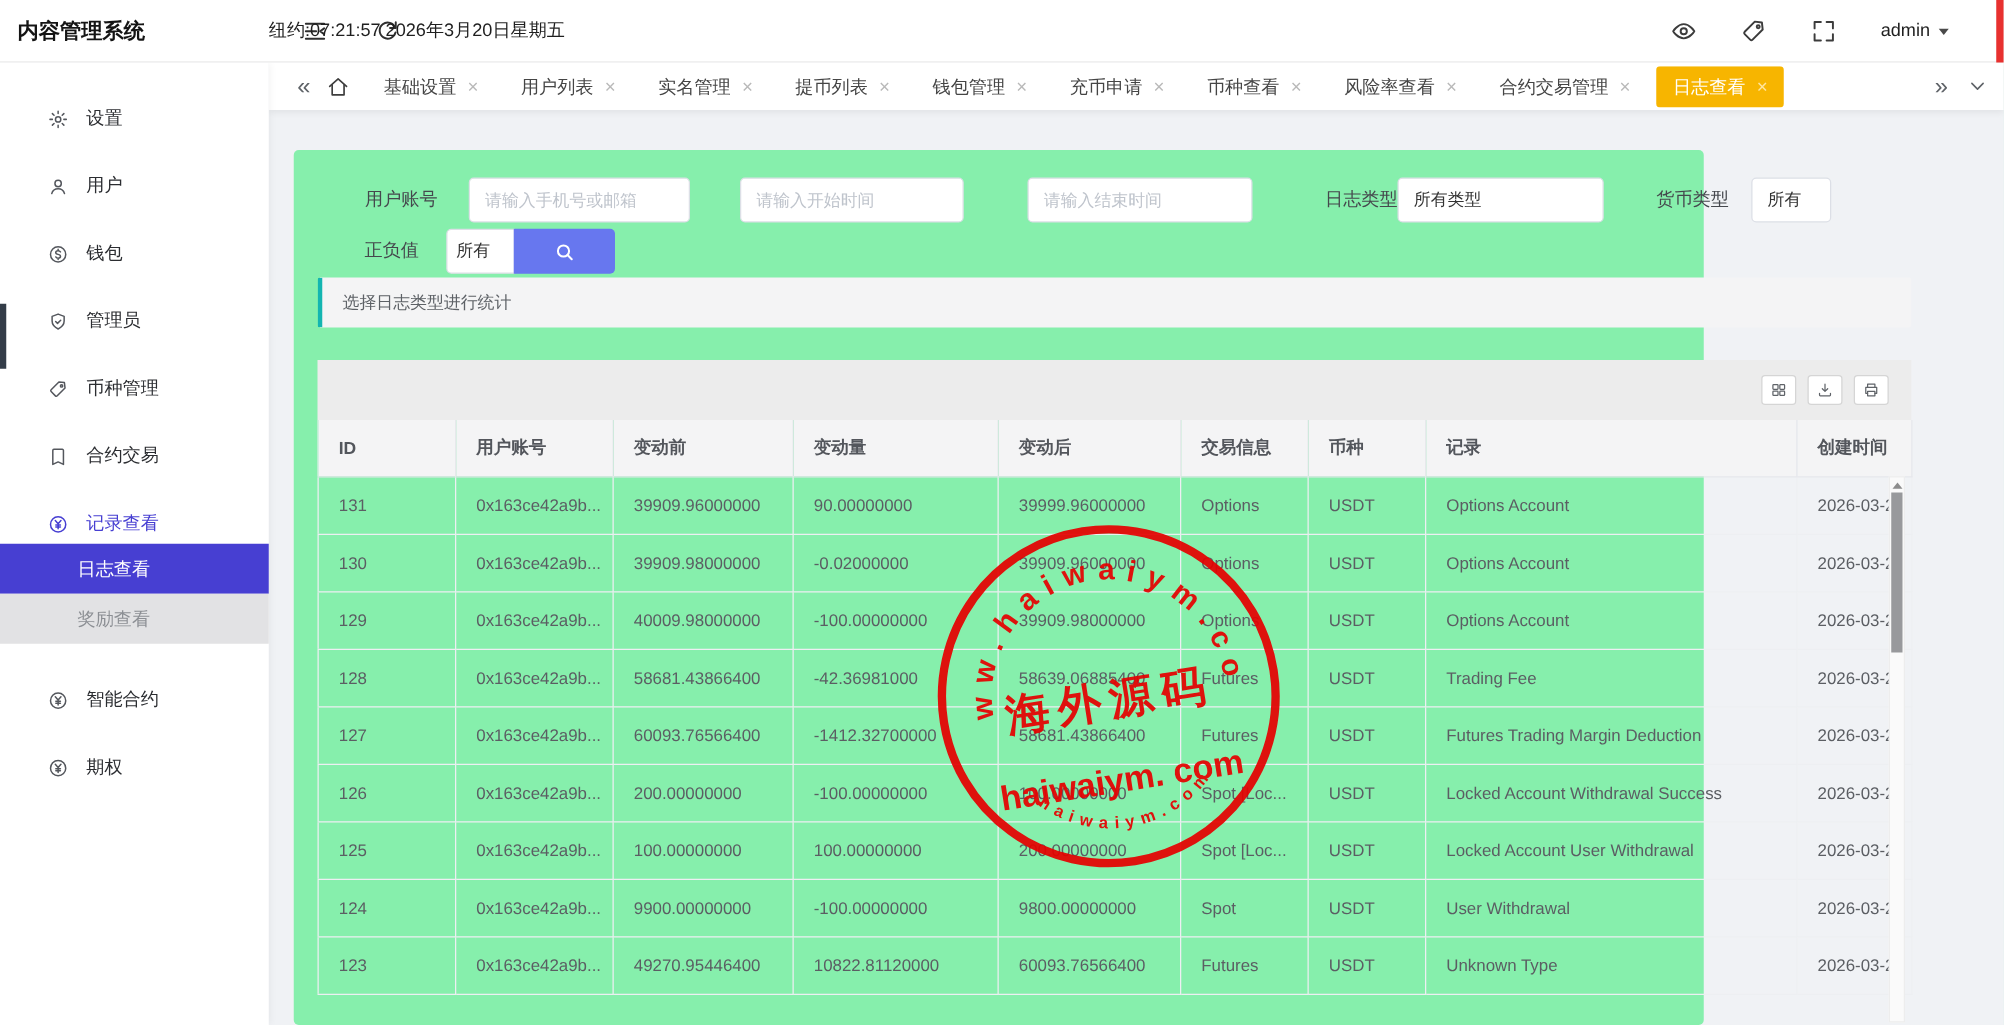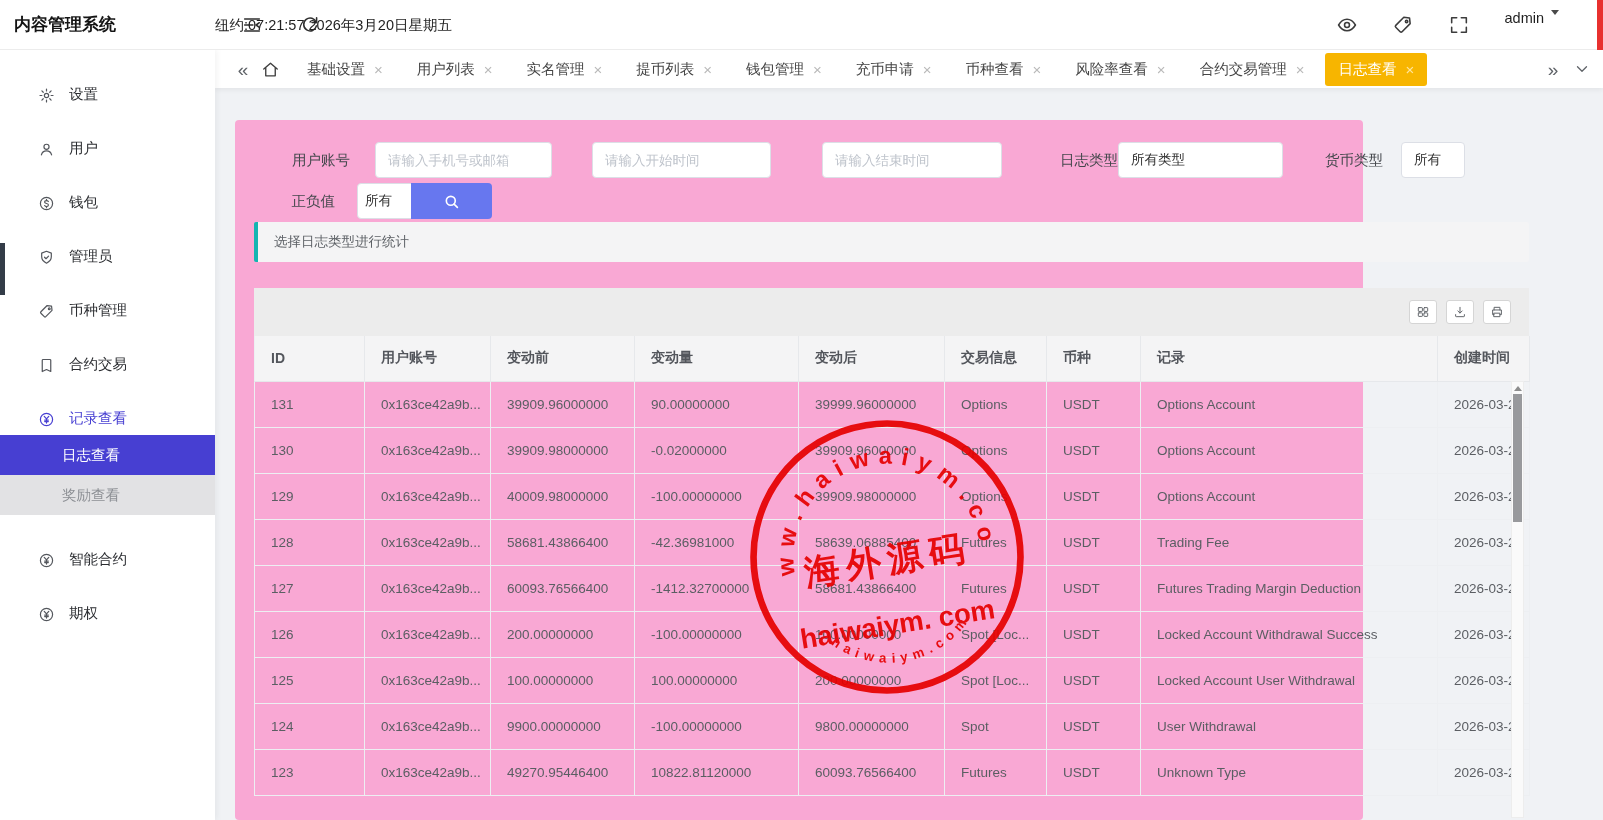--- a/index.html
+++ b/index.html
@@ -14,21 +14,21 @@
   .app-title{position:absolute;left:14px;top:0;line-height:50px;font-size:17px;font-weight:bold;color:#141414}
   .hbtn{position:absolute;top:14px;width:22px;height:22px;background:none;border:none;color:#2f2f2f;cursor:pointer;padding:0}
   #btn-collapse{left:241px}
   #btn-refresh{left:299px}
   .clock{position:absolute;left:215px;right:0;top:0;line-height:50px;
     font-size:14.5px;color:#1f1f1f;pointer-events:none}
   .h-icon{position:absolute;top:14px;width:22px;height:22px;background:none;border:none;color:#3c3c3c;cursor:pointer;padding:0}
   #btn-eye{left:1336px}
   #btn-tag{left:1392px}
   #btn-full{left:1448px}
-  .user-menu{position:absolute;right:44px;top:10px;height:50px;display:flex;align-items:flex-start;gap:7px;
+  .user-menu{position:absolute;right:44px;top:0;height:50px;display:flex;align-items:center;gap:7px;
     font-size:14.5px;color:#1f1f1f;cursor:pointer}
   .caret{width:0;height:0;border-left:4.5px solid transparent;border-right:4.5px solid transparent;border-top:5.5px solid #4a4a4a}
   .edge-strip{position:absolute;right:0;top:0;width:6px;height:50px;background:#e8312f}
 
   
   .sidebar{position:absolute;left:0;top:50px;width:215px;height:770px;background:#fff;
     box-shadow:2px 0 6px rgba(0,0,0,.05);z-index:20}
   .side-item{height:54px;display:flex;align-items:flex-end;padding-left:38px;gap:14px;
     font-size:14.5px;color:#2b2d31;cursor:pointer}
   .side-item .icon{width:17px;height:17px;color:#54575d}
@@ -48,21 +48,21 @@
   .tabs{flex:1;display:flex;align-items:center;gap:8px;overflow:hidden;margin:0 6px}
   .tab{display:flex;align-items:center;gap:9px;padding:7px 13px;font-size:14.5px;color:#454545;
     border-radius:3px;cursor:pointer;white-space:nowrap}
   .tab-close{color:#b9b9b9;font-size:15px;line-height:1}
   .tab.active{background:#f7b500;color:#fff}
   .tab.active .tab-close{color:#ffe6a0}
   .menu-down{width:18px;height:18px;background:none;border:none;color:#5f6368;cursor:pointer;padding:0;margin-left:6px}
 
   
   .content{position:absolute;left:215px;top:88px;width:1388px;height:732px;background:#f0f2f5}
-  .card{position:absolute;left:20px;top:32px;width:1128px;height:700px;background:#f9a8d4;border-radius:4px}
+  .card{position:absolute;left:20px;top:32px;width:1128px;height:700px;background:#86efac;border-radius:4px}
 
   .f-label{position:absolute;height:36px;line-height:36px;font-size:14.5px;color:#45484d;text-align:right}
   .f-input,.f-select{position:absolute;height:36px;border:1px solid #dcdfe6;border-radius:4px;
     padding:0 12px;font-size:13.5px;color:#333;background:#fff}
   .f-input::placeholder{color:#bfc4cc}
   .f-select{line-height:34px;cursor:pointer}
   #lbl-account{left:30px;top:22px;width:85px}
   #inp-account{left:140px;top:22px;width:177px}
   #inp-start{left:357px;top:22px;width:179px}
   #inp-end{left:587px;top:22px;width:180px}

